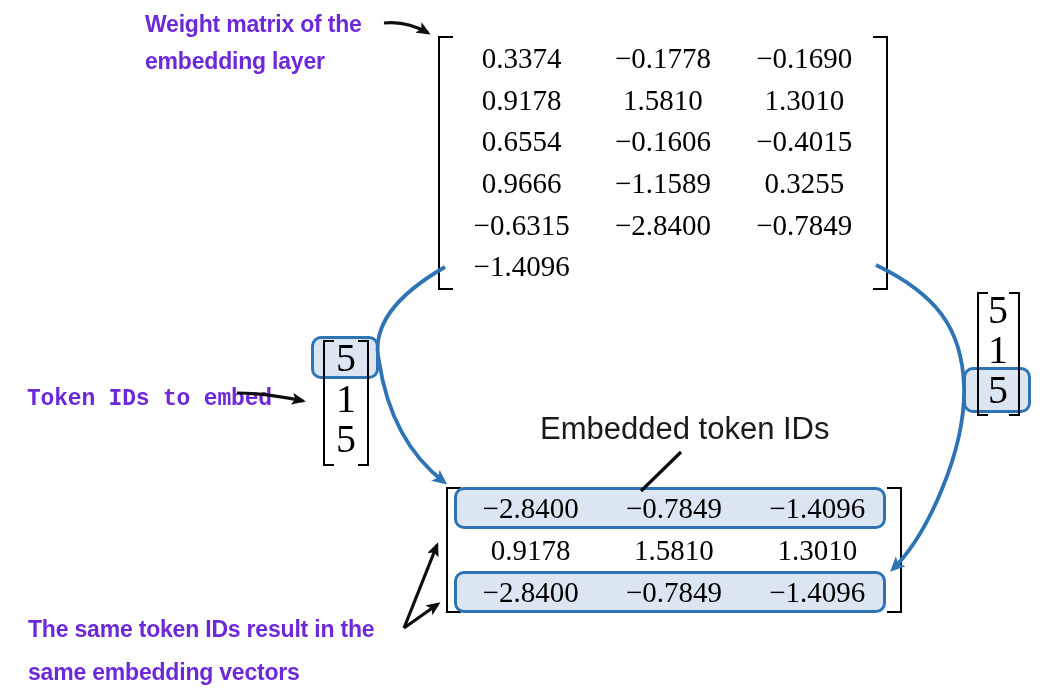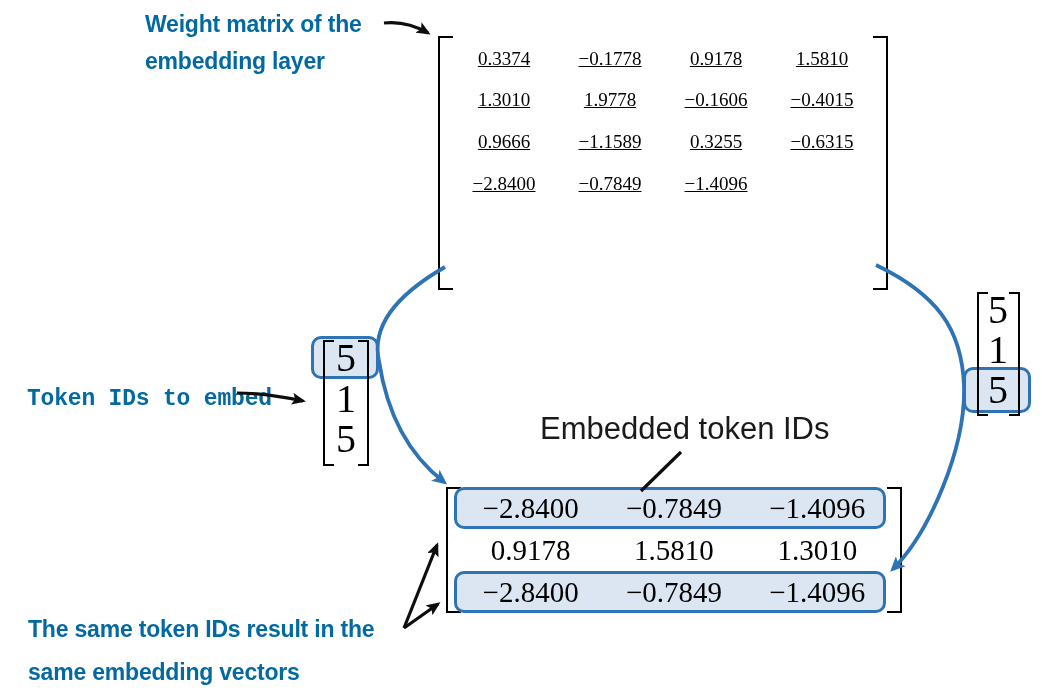--- a/index.html
+++ b/index.html
@@ -4,41 +4,40 @@
 <style>
   html,body { margin:0; padding:0; background:#ffffff; }
   #canvas {
     position:relative; width:1042px; height:692px; background:#ffffff;
     font-family:"Liberation Sans", sans-serif; color:#000; overflow:hidden;
   }
 
   
   .lbl-bold {
     position:absolute; font-weight:bold; font-size:23px; line-height:37px;
-    letter-spacing:-0.2px; white-space:nowrap; color:#0369a1;
+    letter-spacing:-0.2px; white-space:nowrap; color:#6d28d9;
   }
   .lbl-reg {
     position:absolute; font-weight:normal; font-size:31px; line-height:30px;
     white-space:nowrap; color:#1a1a1a;
   }
 
   
   .serifnum { font-family:"Liberation Serif","DejaVu Serif",serif; }
   .bracket-l, .bracket-r { position:absolute; top:0; bottom:0; width:13px; }
   .bracket-l { left:0;  border:2.5px solid #000; border-right:none; }
   .bracket-r { right:0; border:2.5px solid #000; border-left:none; }
 
   
   #weight-matrix { position:absolute; left:438px; top:36px; width:450px; height:254px; }
   #weight-matrix .grid {
     position:absolute; left:13px; right:13px; top:2px; bottom:2px;
-    display:grid; grid-template-columns:1fr 1fr 1fr 1fr; grid-auto-rows:41.6px;
+    display:grid; grid-template-columns:1fr 1fr 1fr; grid-auto-rows:41.6px;
     align-items:center; justify-items:center;
-    font-size:19px;
-    text-decoration:underline;
+    font-size:29px;
   }
 
   
   #embedded-matrix { position:absolute; left:446px; top:487px; width:456px; height:126px; }
   #embedded-matrix .row {
     position:absolute; left:13px; right:13px; height:42px;
     display:grid; grid-template-columns:1fr 1fr 1fr;
     align-items:center; justify-items:center; font-size:29px;
   }
   .hl-box {
@@ -107,24 +106,25 @@
     <div>The same token IDs result in the</div>
     <div>same embedding vectors</div>
   </div>
 
   <div id="weight-matrix">
     <div class="bracket-l"></div>
     <div class="bracket-r"></div>
     <div class="grid serifnum">
       <span>0.3374</span>
       <span>−0.1778</span>
+      <span>−0.1690</span>
       <span>0.9178</span>
       <span>1.5810</span>
       <span>1.3010</span>
-      <span>1.9778</span>
+      <span>0.6554</span>
       <span>−0.1606</span>
       <span>−0.4015</span>
       <span>0.9666</span>
       <span>−1.1589</span>
       <span>0.3255</span>
       <span>−0.6315</span>
       <span>−2.8400</span>
       <span>−0.7849</span>
       <span>−1.4096</span>
     </div>

